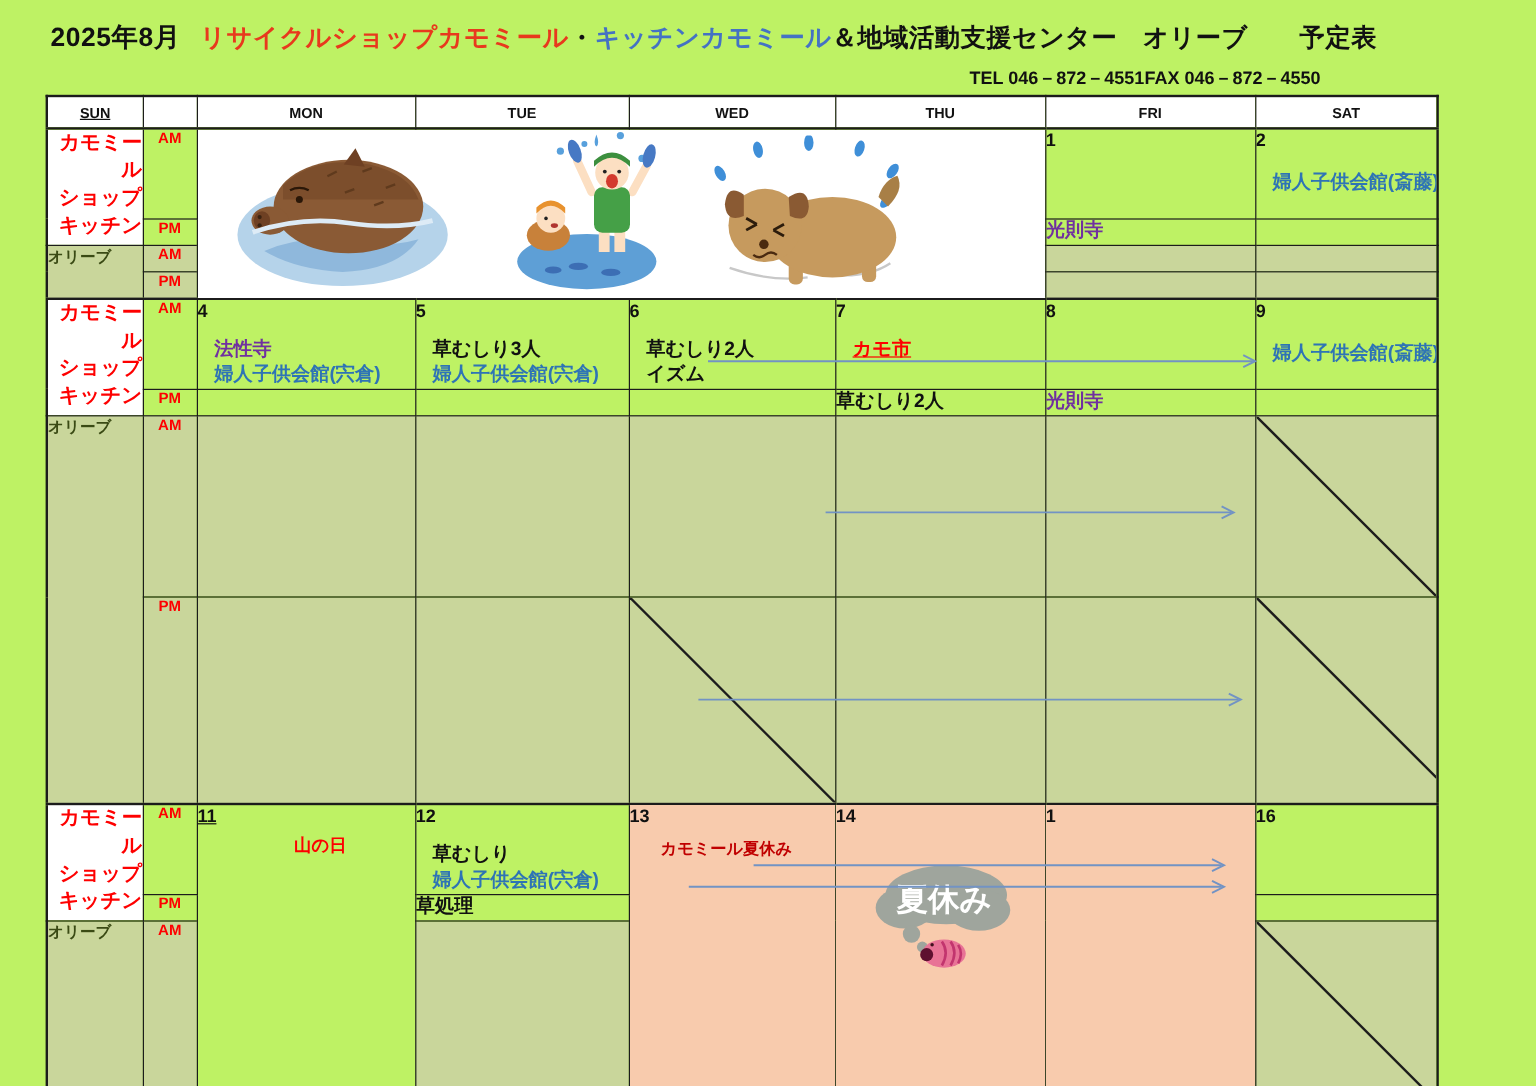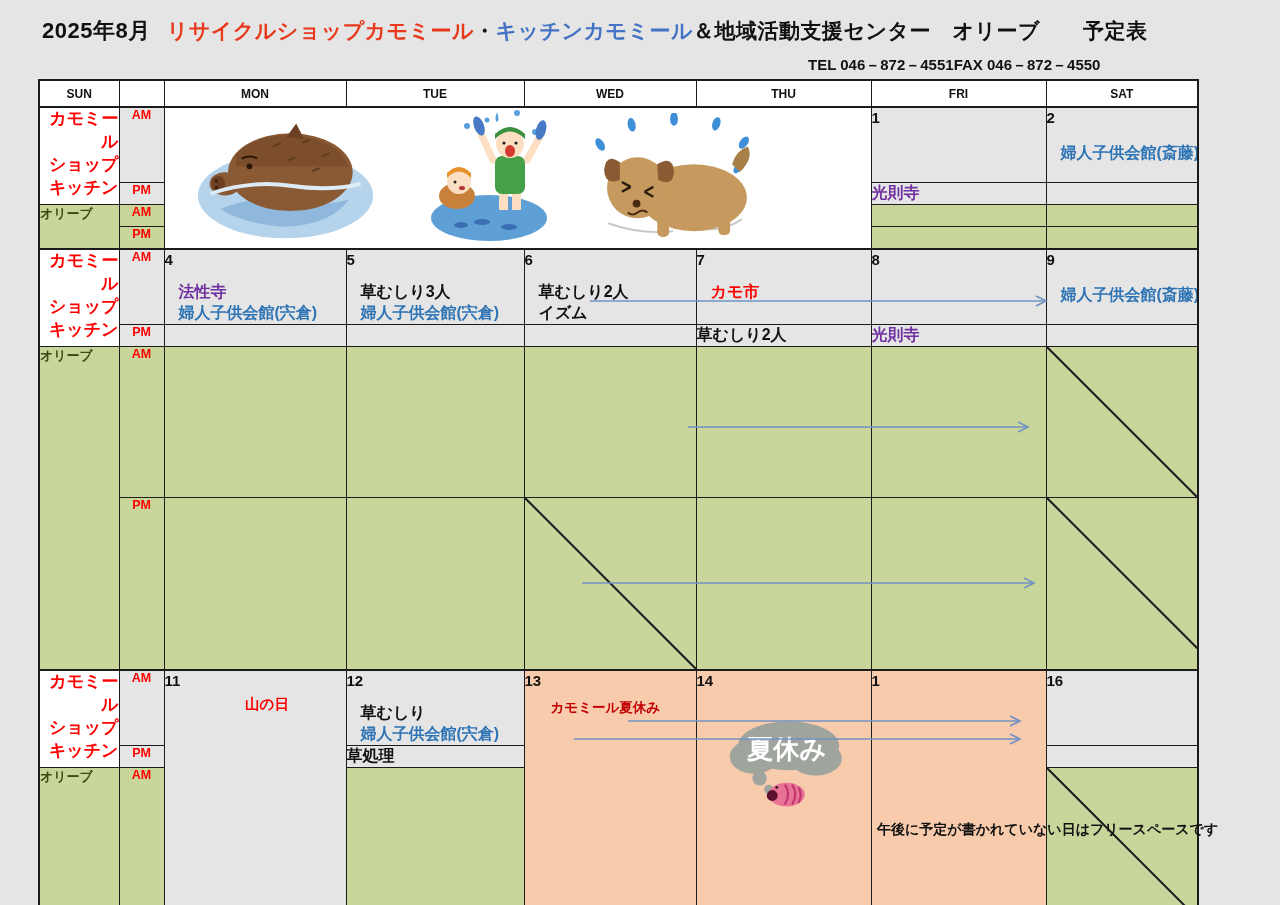--- a/index.html
+++ b/index.html
@@ -1,18 +1,18 @@
 <!DOCTYPE html>
 <html style="--red: #fe0000; --titleRed: #e8391d; --titleBlue: #4472c4; --blue: #2e74b5; --purple: #7030a0; --darkRed: #c00000; --green: #c9d69b; --orange: #f8cbad; --oliveText: #3a4a14; --arrow: #7293c4;"><head>
 <meta charset="utf-8">
 <style>
   * { box-sizing: border-box; margin: 0; padding: 0; }
   html, body { width: 1280px; height: 905px; }
   body { background:#fff; font-family:"Liberation Sans", sans-serif; position:relative; overflow:hidden; }
-  .page { position:absolute; inset:0; background:#e5e5e5; }
+  .page { position:absolute; inset:0; background:#bef264; }
 
   
   .title { position:absolute; left:42px; top:16px; font-size:21px; font-weight:bold; color:#111; white-space:nowrap; letter-spacing:0.5px; }
   .title .t-month { margin-right:16px; font-size:22px; }
   .title .t-shop { color:var(--titleRed,#e8391d); }
   .title .t-dot { color:#111; }
   .title .t-kitchen { color:var(--titleBlue,#4472c4); }
   .contact { position:absolute; left:808px; top:56px; font-size:15px; font-weight:bold; color:#111; white-space:nowrap; }
   .contact .fax { }
 
@@ -22,21 +22,21 @@
   .cal th { height:27px; font-size:12px; font-weight:bold; text-align:center; vertical-align:middle; color:#111; background:#fff; }
   tr.r-am  { height:75px; }
   tr.r-pm  { height:22px; }
   tr.r-gam { height:22px; }
   tr.r-gpm { height:23px; }
   tr.wk td { border-top-width:2px; }
 
   .green  { background:var(--green,#c9d69b); }
   .orange { background:var(--orange,#f8cbad); }
 
-  .c-red    { color:var(--red,#fe0000); }
+  .c-red    { color:var(--red,#fe0000);text-decoration:underline; }
   .c-blue   { color:var(--blue,#2e74b5); }
   .c-purple { color:var(--purple,#7030a0); }
   .c-darkred{ color:var(--darkRed,#c00000); }
 
   .sun-label { vertical-align:middle; padding:2px 5px; color:var(--red,#fe0000); font-weight:bold; font-size:17px; line-height:1.35; background:#fff;text-align:right; }
   .olive-label { vertical-align:middle; padding:2px 5px; color:var(--oliveText,#3a4a14); font-weight:bold; font-size:13px; }
   .ampm { vertical-align:middle; text-align:center; color:var(--red,#fe0000); font-weight:bold; font-size:12.5px; }
 
   .day { padding:1px 4px; font-weight:bold; color:#111; position:relative; }
   .date { font-size:15px; font-weight:bold; color:#111; line-height:1.15; padding-top:1px; }
@@ -376,15 +376,14 @@
     <g>
       <line x1="628" y1="721" x2="1018" y2="721"></line>
       <path class="ahead" d="M1010 716 L1020 721 L1010 726"></path>
     </g>
     <g>
       <line x1="574" y1="739" x2="1018" y2="739"></line>
       <path class="ahead" d="M1010 734 L1020 739 L1010 744"></path>
     </g>
   </svg>
 
-  <div class="footer-note">午後に予定が書かれていない日はフリースペースです</div>
 
 </div>
 
 </body></html>

